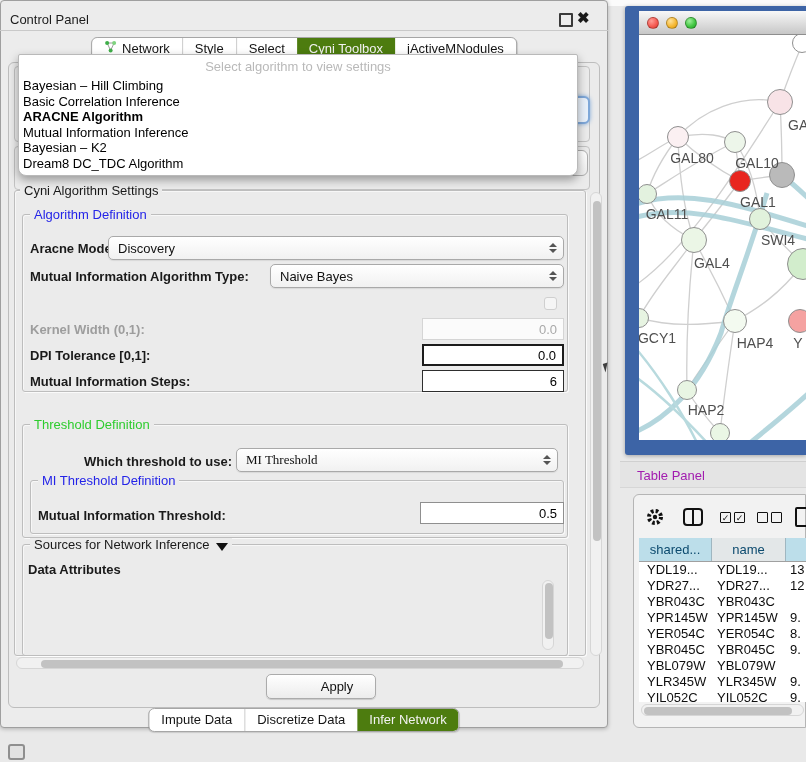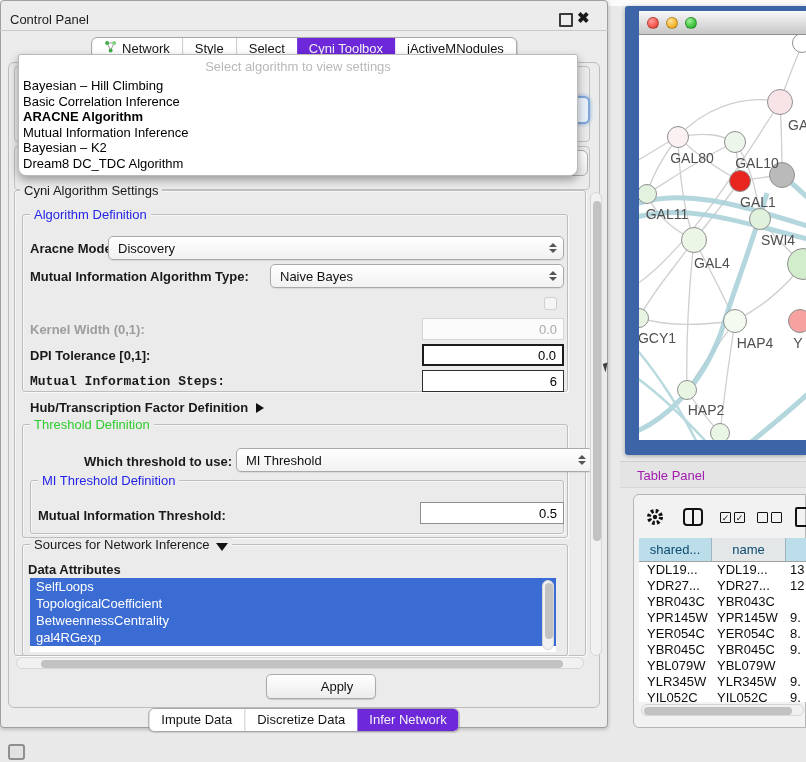--- a/index.html
+++ b/index.html
@@ -10,21 +10,21 @@
   
   .win-cp{left:0;top:6;width:608px;height:728px;background:#ececec;border:1px solid #9f9f9f;
           border-radius:4px;box-shadow:0 1px 4px rgba(0,0,0,.25);box-sizing:border-box;}
   .cp-title{left:10px;top:12px;font-size:13px;color:#1c1c1c;}
   .cp-titlebar-line{left:0;top:30px;width:608px;height:1px;background:#c9c9c9;}
   .icon-float{left:559px;top:13px;width:10px;height:10px;border:2px solid #3a3a3a;border-radius:1px;}
   .icon-close{left:577px;top:9px;font-size:15px;font-weight:bold;color:#1a1a1a;}
 
   .seg{display:inline-flex;border:1px solid #a6a6a6;border-radius:6px;background:#fff;overflow:hidden;height:22px;box-shadow:0 1px 1px rgba(0,0,0,.12);}
   .seg .tab{padding:0 12px;font-size:13px;line-height:22px;color:#151515;white-space:nowrap;display:flex;align-items:center;gap:5px;}
-  .seg .tab.selected{background:#6d28d9;color:#f3f3f3;}
+  .seg .tab.selected{background:#4d7c0f;color:#f3f3f3;}
   .seg .tab:not(.selected)+.tab:not(.selected){border-left:1px solid #cccccc;}
   .tabs-top{left:304px;top:37px;transform:translateX(-50%);}
   .tabs-bottom{left:304px;top:708px;transform:translateX(-50%);}
 
   .content-panel{left:8px;top:62px;width:592px;height:646px;background:#ebebeb;border:1px solid #bdbdbd;border-radius:6px;box-sizing:border-box;}
 
   
   .frag-group{border:1px solid #c2c2c2;border-radius:4px;background:#ebebeb;box-sizing:border-box;}
   .frag-focus{left:566px;top:96px;width:24px;height:28px;border:2px solid #7ea7d8;border-radius:6px;background:#e8f0fa;box-shadow:0 0 4px #7ea7d8;box-sizing:border-box;}
   .frag-combo{left:556px;top:150px;width:32px;height:26px;border:1px solid #adadad;border-radius:6px;background:linear-gradient(#ffffff,#ededed);box-sizing:border-box;}
@@ -192,51 +192,44 @@
   </div>
 
   <div class="abs checkbox" style="left:544px;top:297px;"></div>
 
   <div class="abs lbl bold gray" style="left:30px;top:322px;">Kernel Width (0,1):</div>
   <div class="abs field disabled" style="left:422px;top:318px;width:142px;height:22px;">0.0</div>
 
   <div class="abs lbl bold" style="left:30px;top:348px;">DPI Tolerance [0,1]:</div>
   <div class="abs field heavy" style="left:422px;top:344px;width:142px;height:22px;">0.0</div>
 
-  <div class="abs lbl bold" style="left:30px;top:374px;font-family:Liberation Mono, monospace;">Mutual Information Steps:</div>
+  <div class="abs lbl bold" style="left:30px;top:374px;">Mutual Information Steps:</div>
   <div class="abs field medium" style="left:422px;top:370px;width:142px;height:22px;">6</div>
 
-  <div class="abs lbl bold" style="left:30px;top:400px;"><span>Hub/Transcription Factor Definition</span><span class="tri-right"></span></div>
 
   <div class="abs gbox" style="left:22px;top:424px;width:546px;height:114px;"></div>
   <div class="abs legend green" style="left:30px;top:418px;">Threshold Definition</div>
 
   <div class="abs lbl bold" style="left:84px;top:454px;">Which threshold to use:</div>
-  <div class="abs combo" style="left:236px;top:448px;width:357px;height:24px;">
+  <div class="abs combo" style="left:236px;top:448px;width:322px;height:24px;font-family:Liberation Serif, serif;">
     <span>MI Threshold</span>
     <span class="stepper">
         <span class="up"></span>
         <span class="dn"></span>
       </span>
   </div>
 
   <div class="abs gbox" style="left:30px;top:480px;width:534px;height:54px;"></div>
   <div class="abs legend blue" style="left:38px;top:474px;">MI Threshold Definition</div>
   <div class="abs lbl bold" style="left:38px;top:508px;">Mutual Information Threshold:</div>
   <div class="abs field light" style="left:420px;top:502px;width:144px;height:22px;">0.5</div>
 
   <div class="abs gbox" style="left:22px;top:544px;width:546px;height:112px;"></div>
   <div class="abs legend" style="left:30px;top:538px;"><span>Sources for Network Inference</span><span class="tri-down"></span></div>
   <div class="abs lbl bold" style="left:28px;top:562px;">Data Attributes</div>
-  <div class="abs attr-list" style="left:30px;top:578px;width:526px;height:74px;">
-      <div class="attr-row">SelfLoops</div>
-      <div class="attr-row">TopologicalCoefficient</div>
-      <div class="attr-row">BetweennessCentrality</div>
-      <div class="attr-row">gal4RGexp</div>
-    </div>
   <div class="abs sb-track" style="left:542px;top:580px;width:12px;height:70px;">
     <div class="sb-thumb" style="left:1.5px;top:2px;width:8px;height:56px;"></div>
   </div>
 
   <div class="abs sb-track" style="left:16px;top:657px;width:568px;height:12px;">
     <div class="sb-thumb" style="left:24px;top:1.5px;width:522px;height:8px;"></div>
   </div>
   <div class="abs sb-track" style="left:590px;top:192px;width:12px;height:464px;">
     <div class="sb-thumb" style="left:1.5px;top:8px;width:8px;height:340px;"></div>
   </div>

